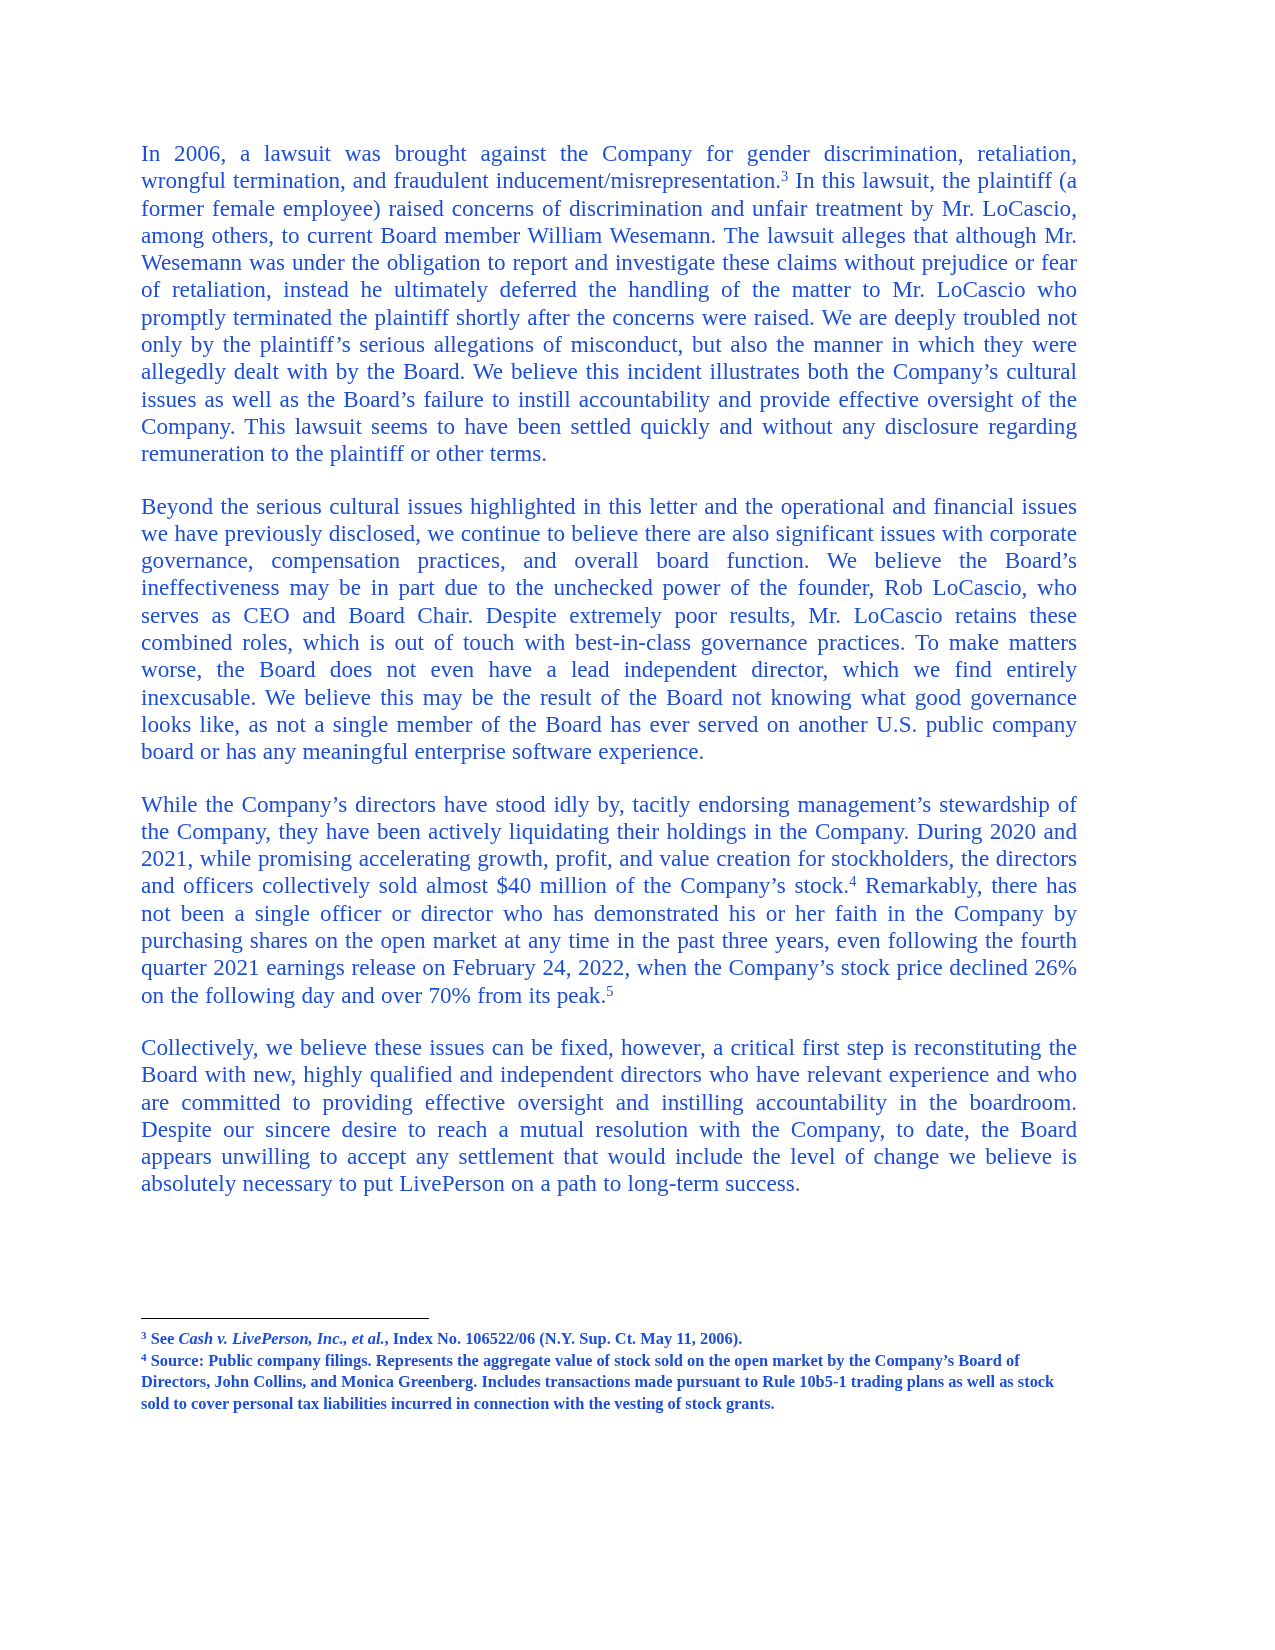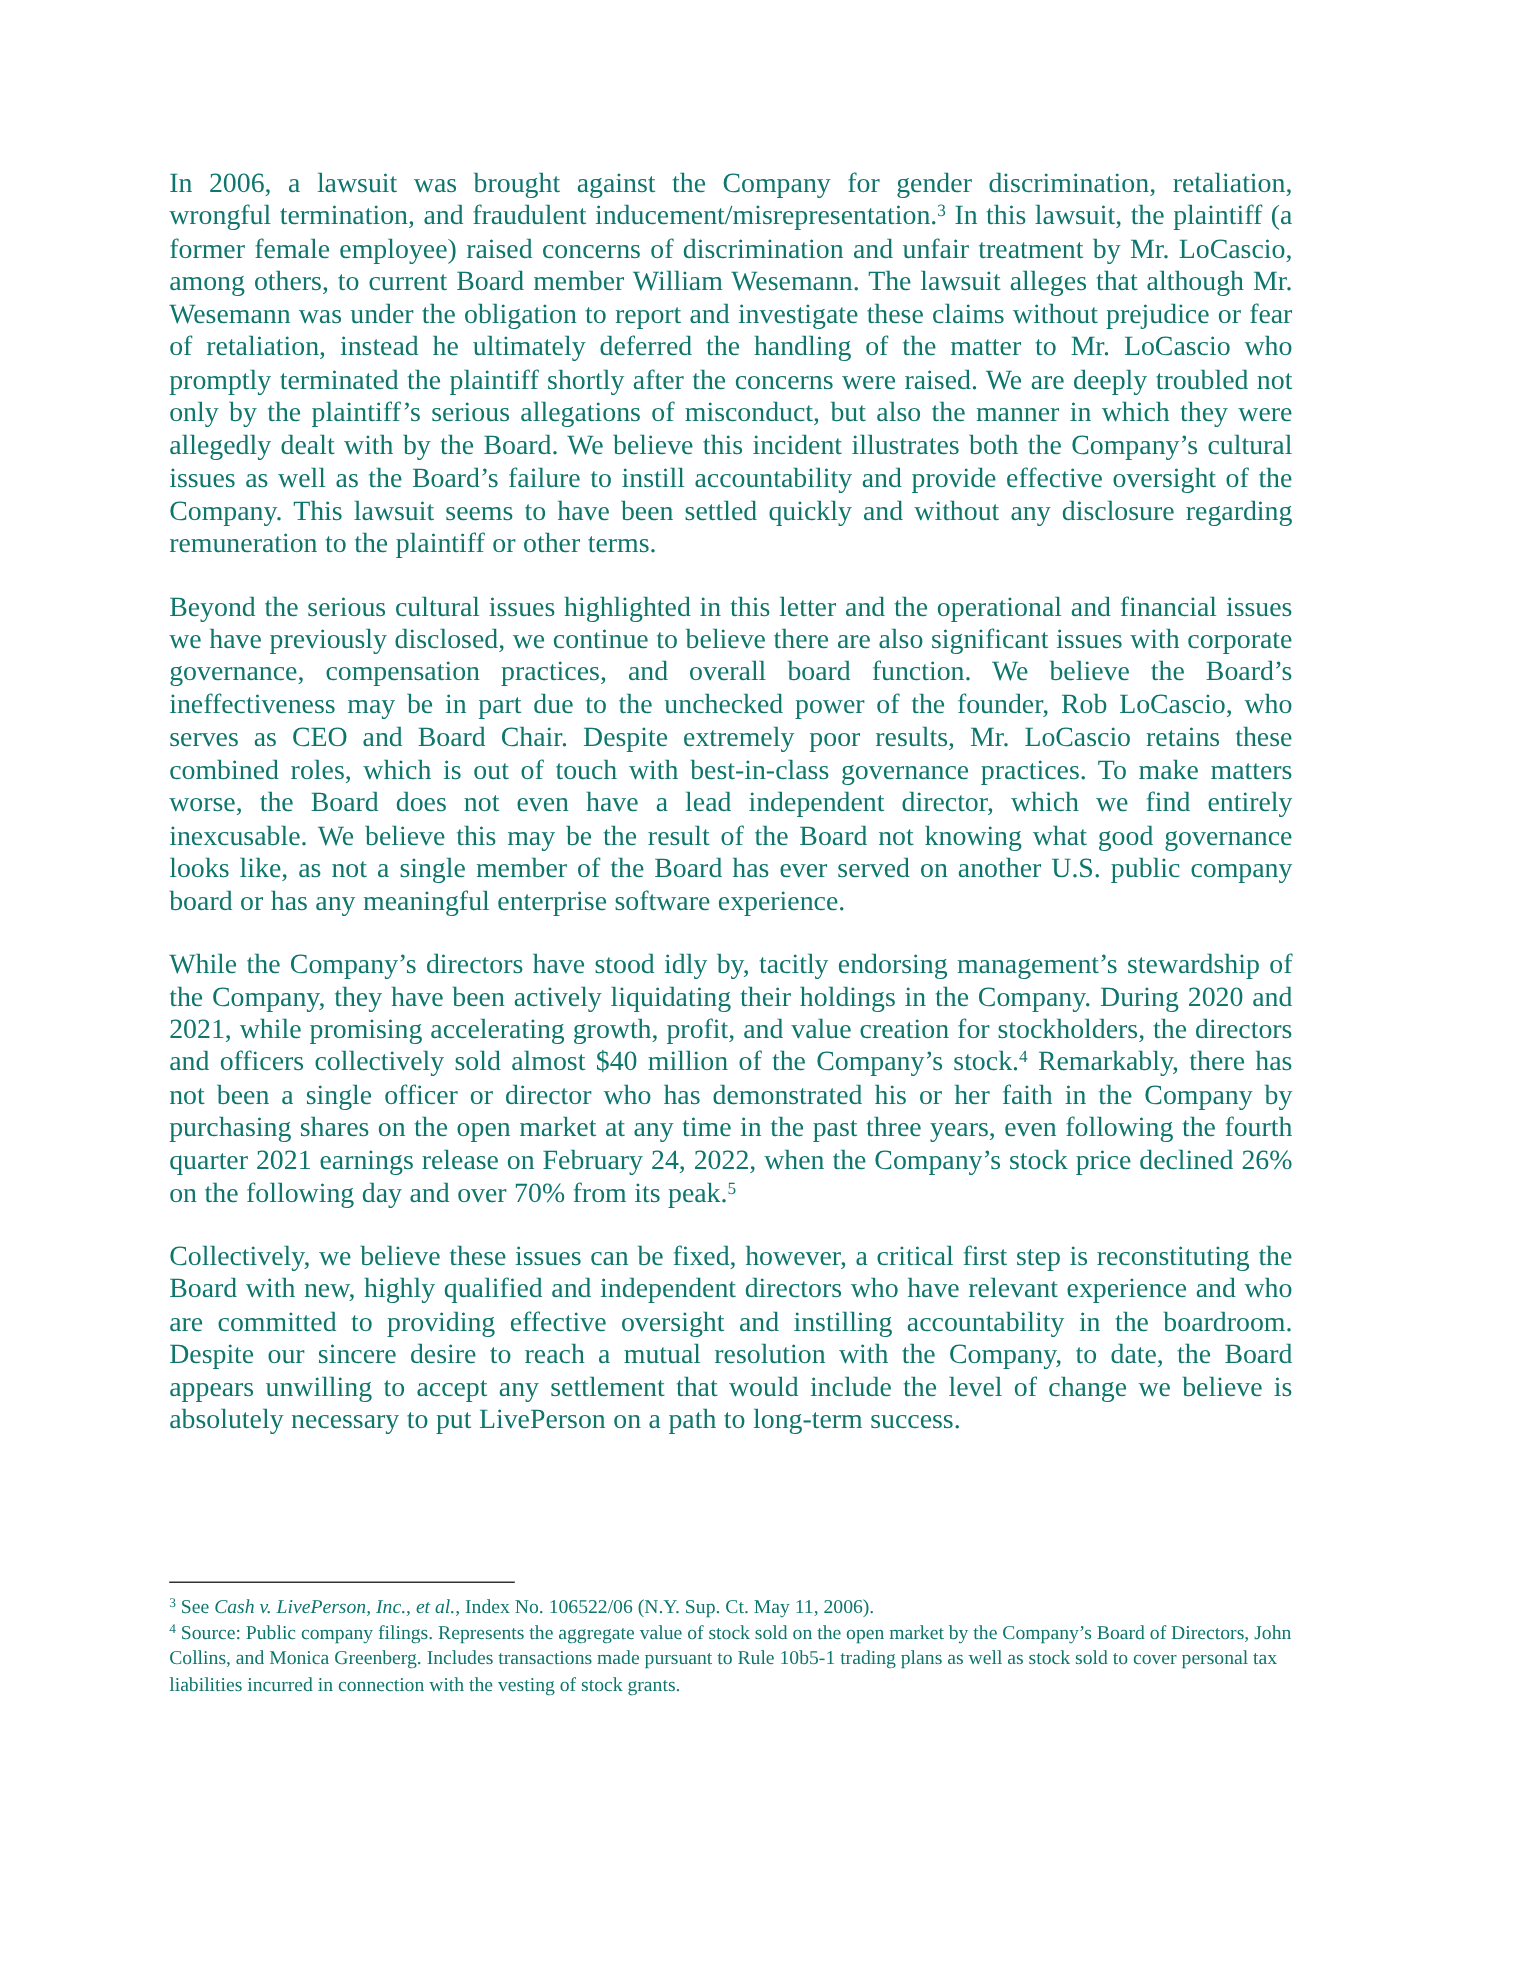--- a/index.html
+++ b/index.html
@@ -9,21 +9,21 @@
     background: #ffffff;
   }
   .page {
     position: relative;
     width: 1275px;
     height: 1650px;
     margin: 0 auto;
     background: #ffffff;
     box-sizing: border-box;
     font-family: "Liberation Serif", "DejaVu Serif", serif;
-    color: #0f766e;
+    color: #1d4ed8;
   }
   .content {
     position: absolute;
     left: 141px;
     top: 140px;
     width: 936px;
   }
   .body-par {
     font-size: 23.2px;
     line-height: 27.3px;
@@ -39,20 +39,21 @@
   sup {
     font-size: 0.62em;
     vertical-align: 0.48em;
     line-height: 0;
   }
   .footnotes {
     position: absolute;
     left: 141px;
     top: 1318px;
     width: 936px;
+    font-weight: bold;
   }
   .fn-rule {
     width: 288px;
     height: 0;
     border: 0;
     border-top: 1.6px solid #000000;
     margin: 0 0 9px 0;
   }
   .fn {
     font-size: 16.4px;

